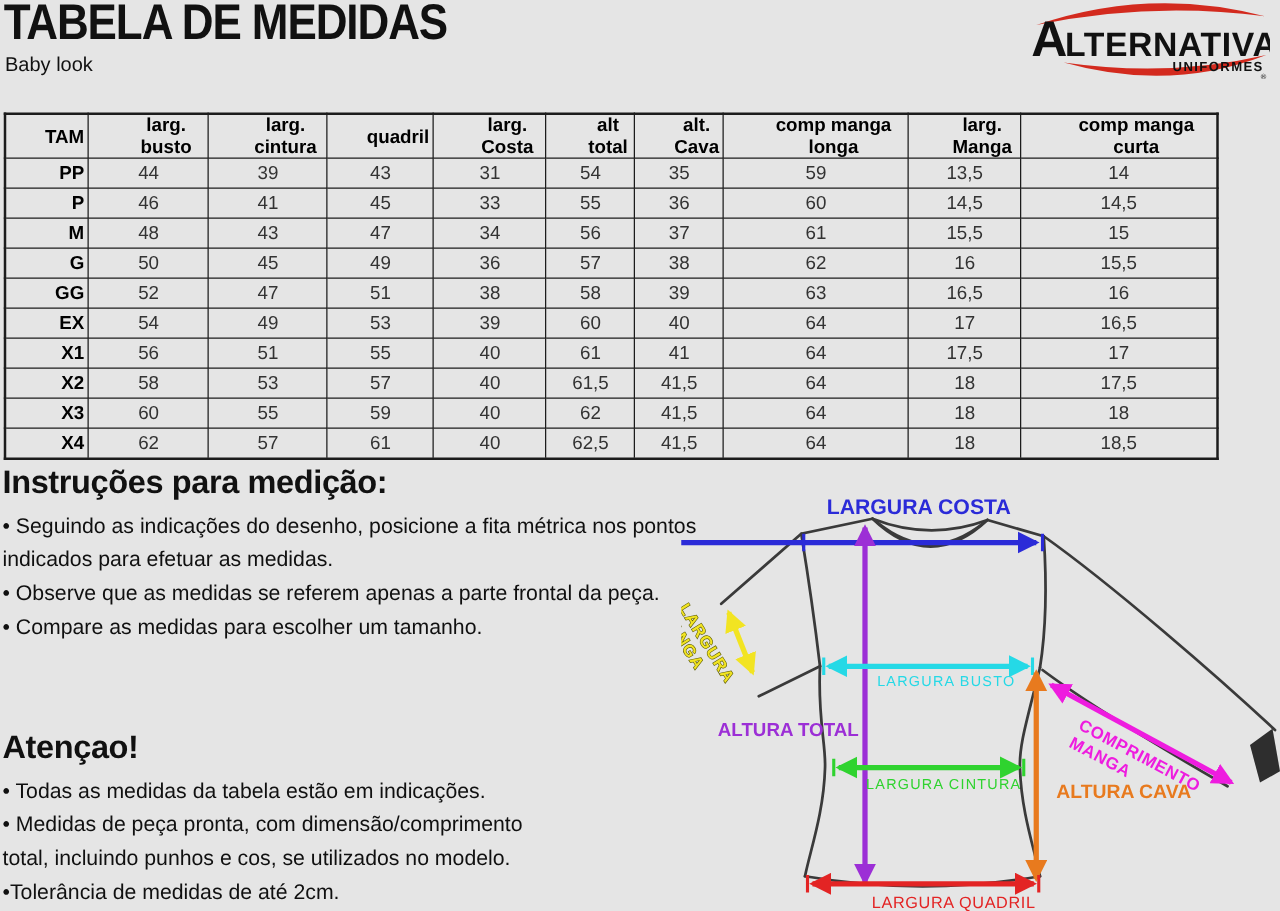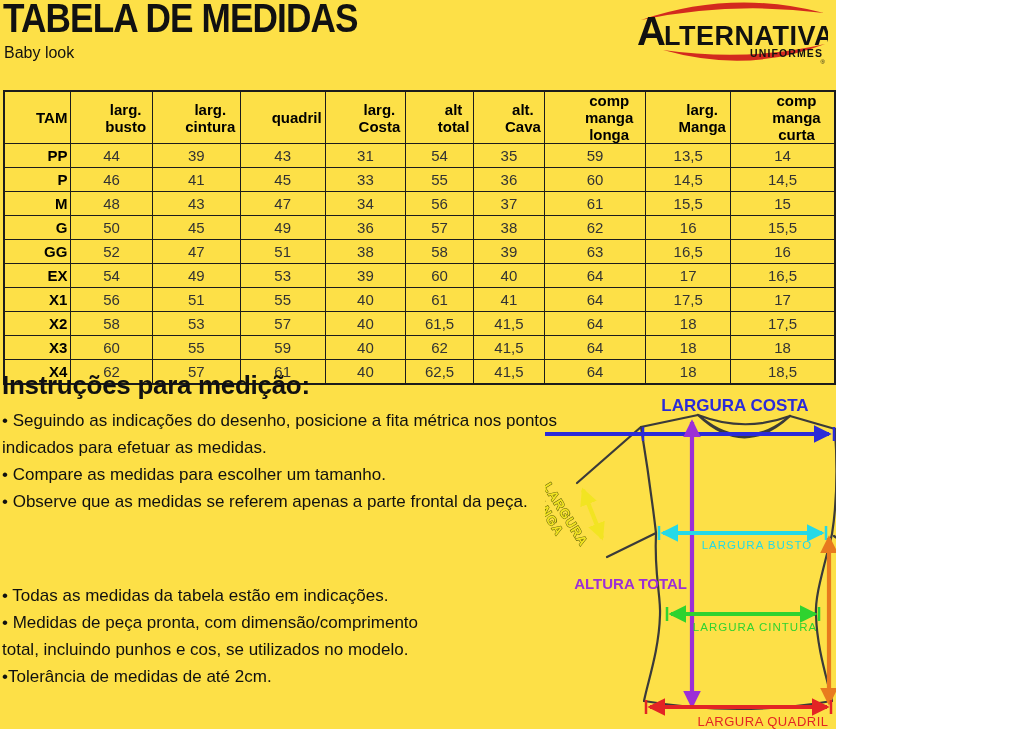--- a/index.html
+++ b/index.html
@@ -1,16 +1,16 @@
 <!DOCTYPE html>
 <html><head>
 <meta charset="utf-8">
 <style>
   html,body{margin:0;padding:0;background:#fff;}
-  .page{position:relative;width:836px;height:729px;background:#fde047;overflow:hidden;
+  .page{position:relative;width:1024px;height:729px;background:#e5e5e5;overflow:hidden;
         font-family:"Liberation Sans",sans-serif;color:#111;}
 
   
   .title{position:absolute;left:3px;top:-4px;font-size:40px;font-weight:bold;
          letter-spacing:-1px;transform:scaleX(.88);transform-origin:left top;white-space:nowrap;}
   .subtitle{position:absolute;left:4px;top:44px;font-size:16px;font-weight:normal;}
   .logo{position:absolute;right:8px;top:0;width:192px;height:64px;}
 
   
   table.sizes{position:absolute;left:3px;top:90px;border-collapse:collapse;table-layout:fixed;
@@ -197,26 +197,27 @@
           <td>18,5</td>
         </tr>
       </tbody>
   </table>
 
   <section class="instructions">
     <h2 class="sec-heading">Instruções para medição:</h2>
     <div>
         <div class="bullet">• Seguindo as indicações do desenho, posicione a fita métrica nos pontos
 indicados para efetuar as medidas.</div>
+        <div class="bullet">• Observe que as medidas se referem apenas a parte frontal da peça.</div>
         <div class="bullet">• Compare as medidas para escolher um tamanho.</div>
-        <div class="bullet">• Observe que as medidas se referem apenas a parte frontal da peça.</div>
       </div>
   </section>
 
   <section class="attention">
+    <h2 class="sec-heading">Atençao!</h2>
     <div>
         <div class="bullet">• Todas as medidas da tabela estão em indicações.</div>
         <div class="bullet">• Medidas de peça pronta, com dimensão/comprimento
 total, incluindo punhos e cos, se utilizados no modelo.</div>
         <div class="bullet">•Tolerância de medidas de até 2cm.</div>
       </div>
   </section>
 
   <svg class="diagram" viewBox="545 375 479 354">
     <defs>

